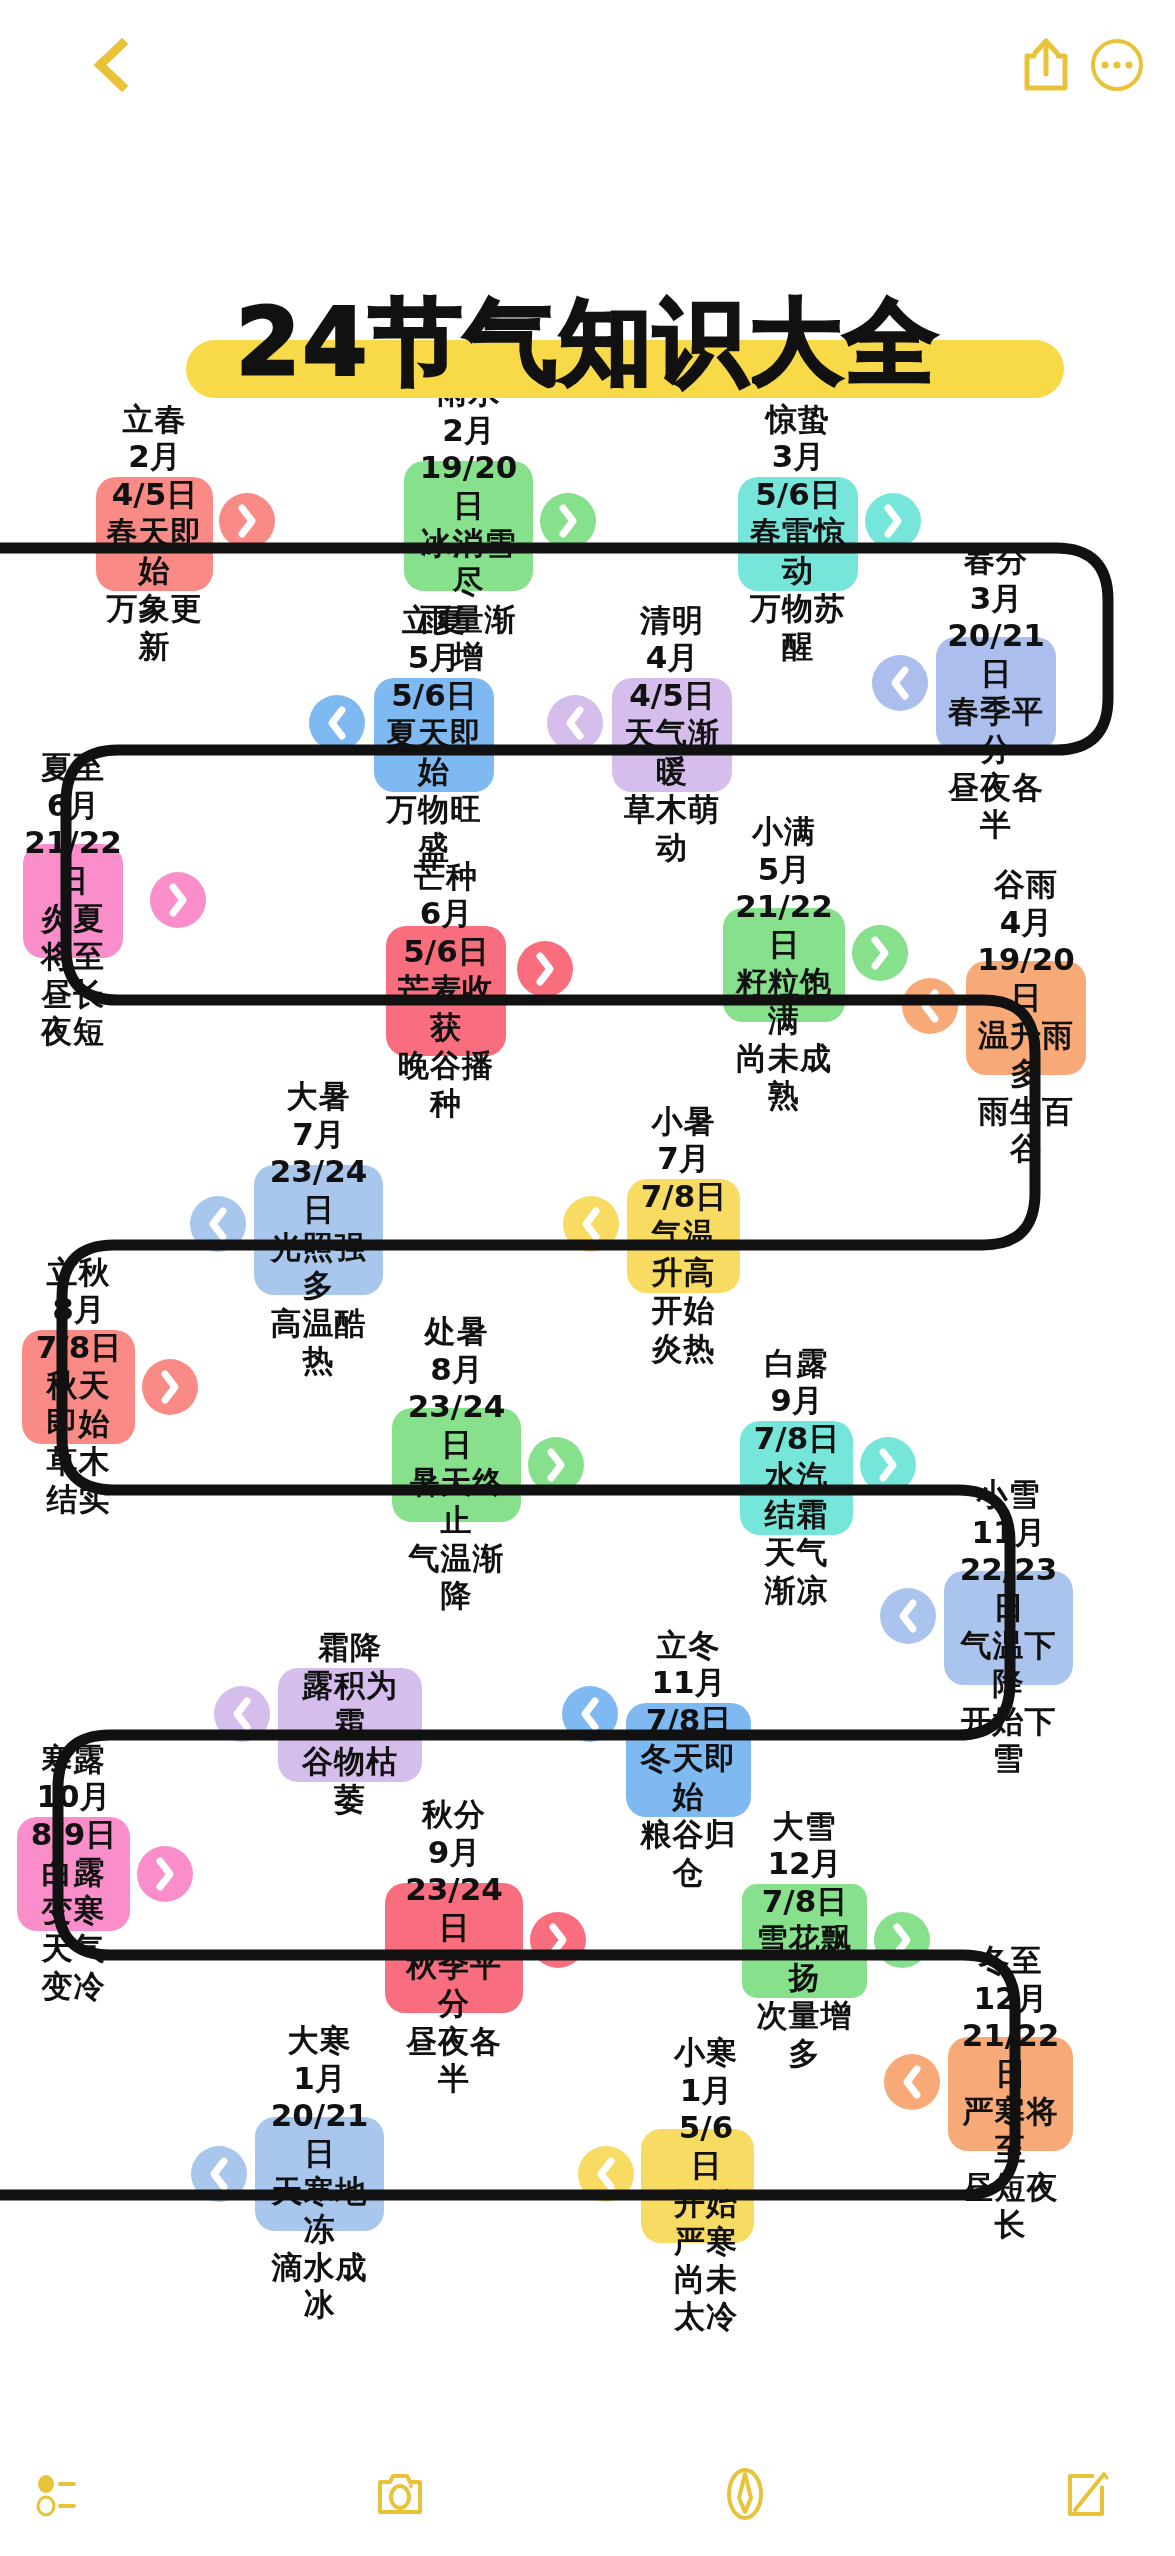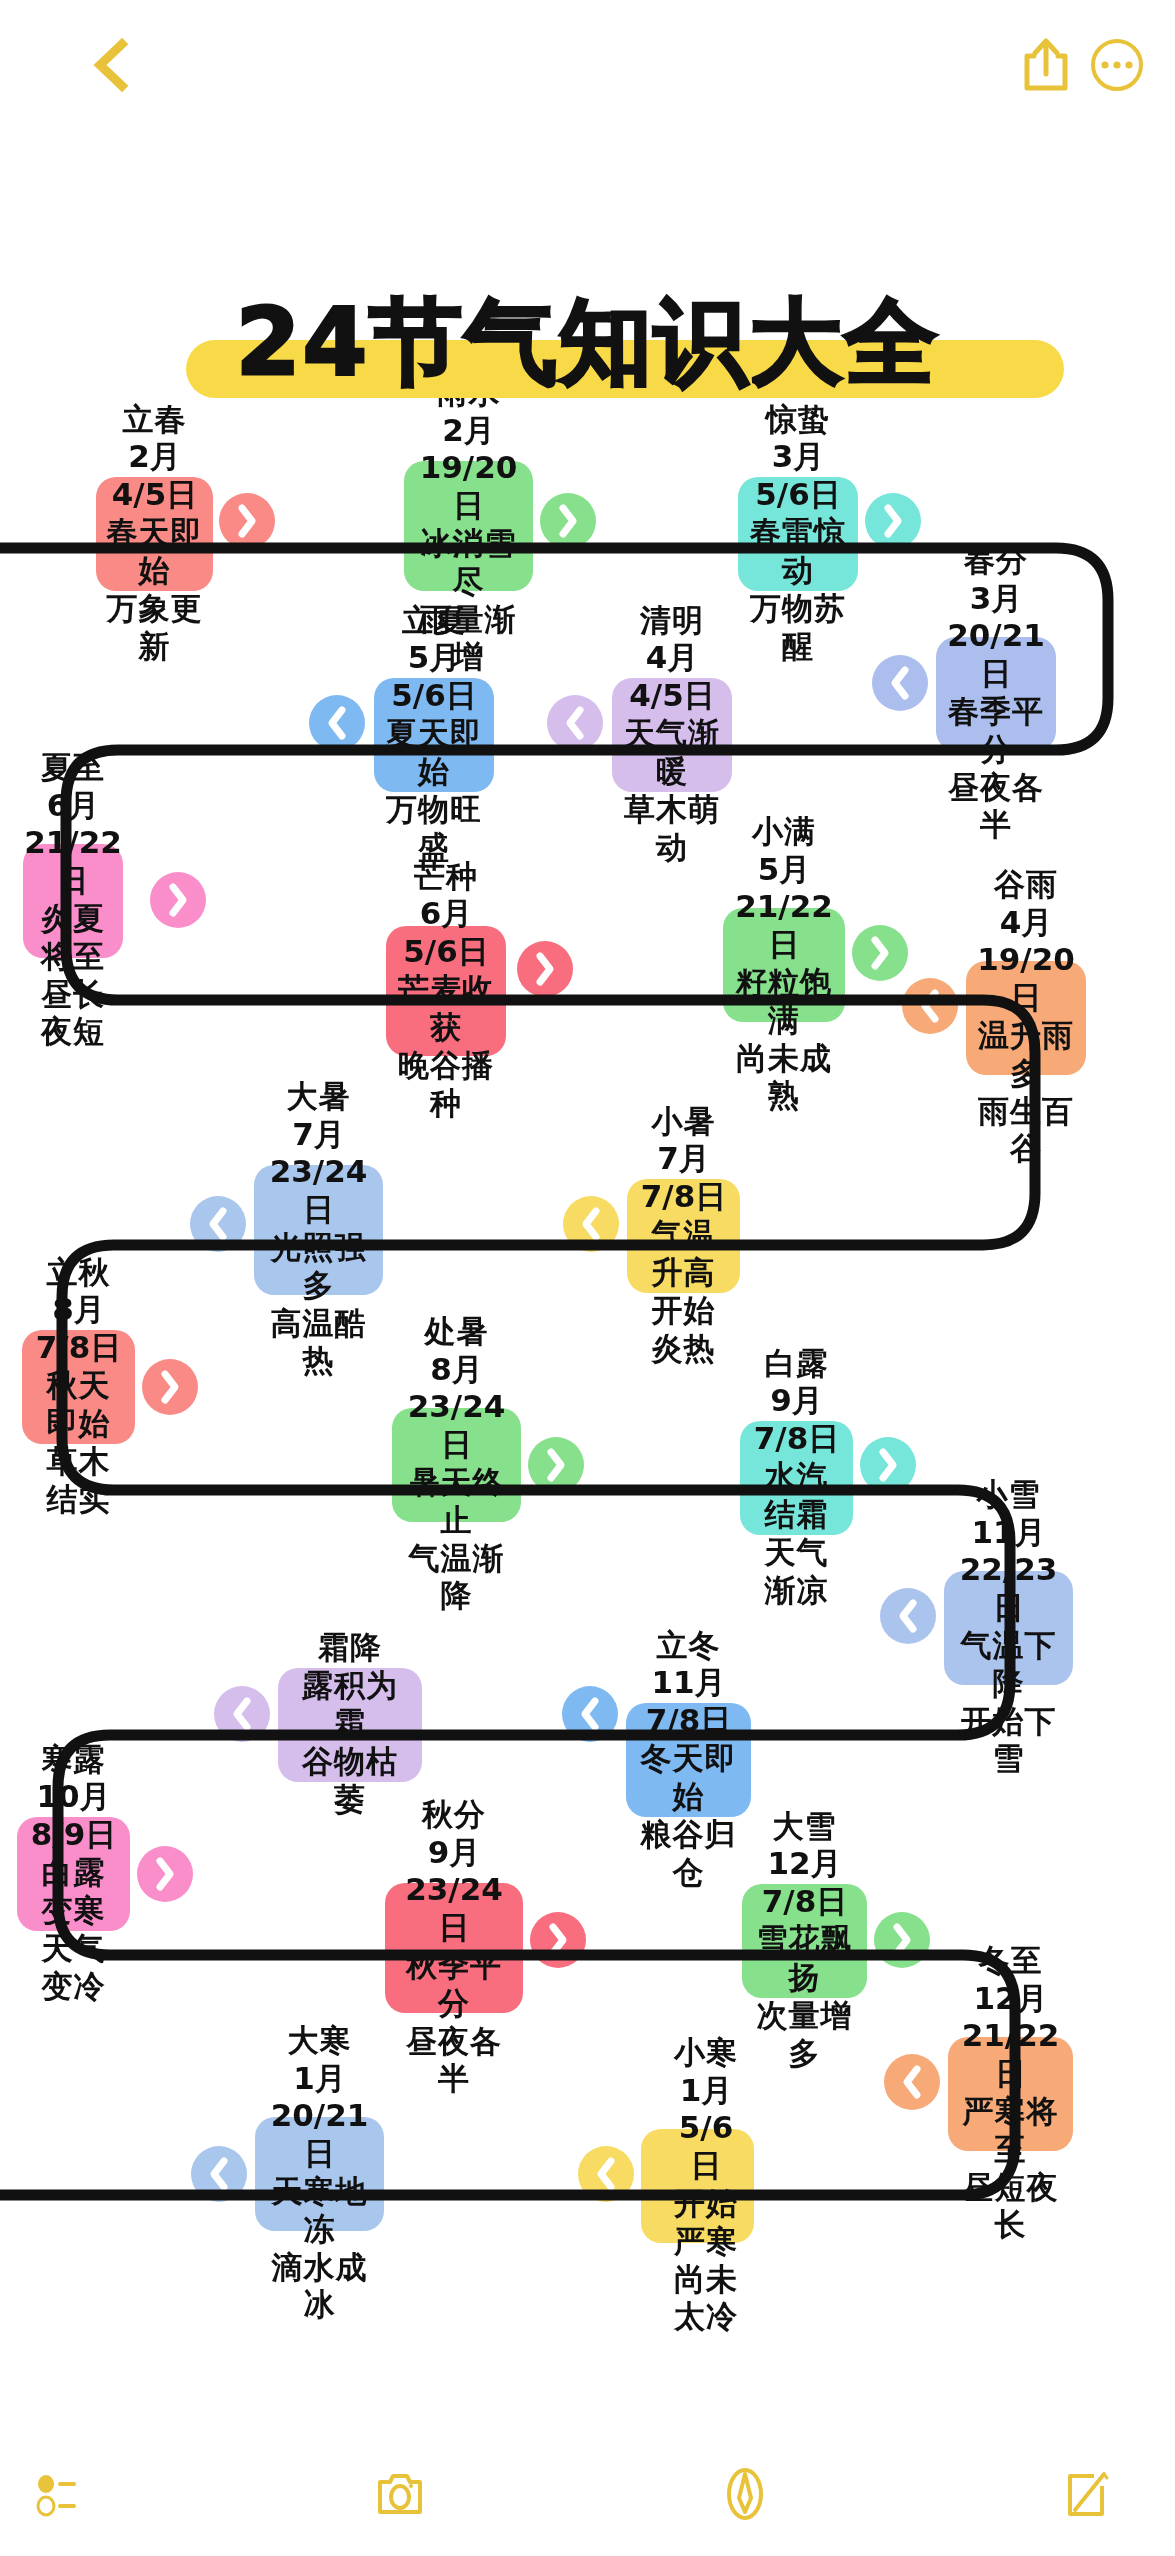--- a/index.html
+++ b/index.html
@@ -319,21 +319,21 @@
       <div class="c-name">秋分</div>
       <div class="c-date">9月23/24日</div>
       <div class="c-l1">秋季平分</div>
       <div class="c-l2">昼夜各半</div>
     </div>
     <div class="badge" style="left: 530px; top: 1912px; background: rgb(249, 110, 126);">
       <svg width="56" height="56" viewBox="0 0 56 56">
         <path d="M23 15 L33 28 L23 41" fill="none" stroke="#ffffff" stroke-width="7" stroke-linecap="round" stroke-linejoin="round"></path>
       </svg>
     </div>
-    <div class="card" style="left: 742px; top: 1884px; width: 125px; height: 114px; background: rgb(134, 224, 140);">
+    <div class="card" style="left: 742px; top: 1884px; width: 125px; height: 114px; background: rgb(134, 224, 140); border-radius: 15px;">
       <div class="c-name">大雪</div>
       <div class="c-date">12月7/8日</div>
       <div class="c-l1">雪花飘扬</div>
       <div class="c-l2">次量增多</div>
     </div>
     <div class="badge" style="left: 874px; top: 1912px; background: rgb(134, 224, 140);">
       <svg width="56" height="56" viewBox="0 0 56 56">
         <path d="M23 15 L33 28 L23 41" fill="none" stroke="#ffffff" stroke-width="7" stroke-linecap="round" stroke-linejoin="round"></path>
       </svg>
     </div>

